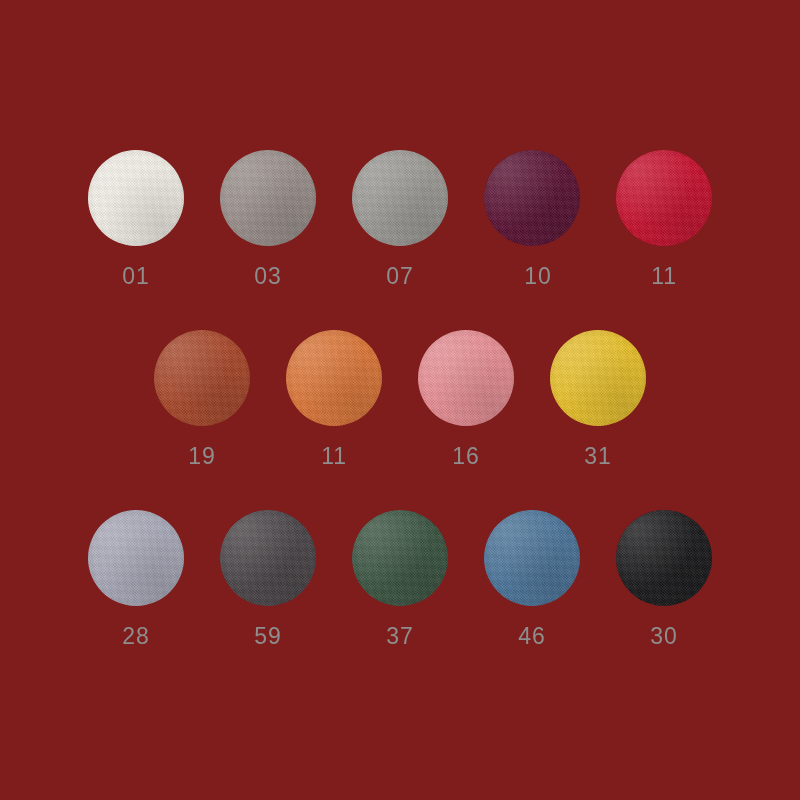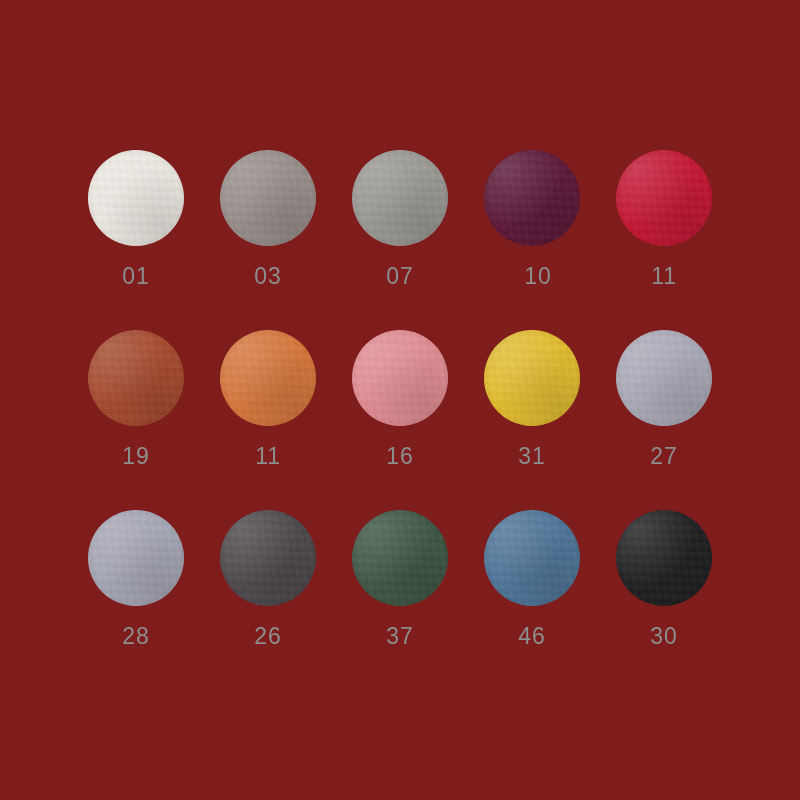--- a/index.html
+++ b/index.html
@@ -147,42 +147,35 @@
         </div>
         <div class="swatch-label" style="color: rgb(142, 142, 142);">16</div>
       </div>
       <div class="swatch-cell">
         <div class="swatch-disc" style="background-color: rgb(232, 192, 42);">
           <div class="grain"></div>
           <div class="rim"></div>
         </div>
         <div class="swatch-label" style="color: rgb(142, 142, 142);">31</div>
       </div>
-      <div class="swatch-cell">
-        <div class="swatch-disc" style="background-color: rgb(172, 173, 187);">
-          <div class="grain"></div>
-          <div class="rim"></div>
-        </div>
-        <div class="swatch-label" style="color: rgb(142, 142, 142);">27</div>
-      </div>
     </div>
     <div class="swatch-row">
       <div class="swatch-cell">
         <div class="swatch-disc" style="background-color: rgb(168, 169, 184);">
           <div class="grain"></div>
           <div class="rim"></div>
         </div>
         <div class="swatch-label" style="color: rgb(142, 142, 142);">28</div>
       </div>
       <div class="swatch-cell">
         <div class="swatch-disc" style="background-color: rgb(74, 69, 72);">
           <div class="grain"></div>
           <div class="rim"></div>
         </div>
-        <div class="swatch-label" style="color: rgb(142, 142, 142);">26</div>
+        <div class="swatch-label" style="color: rgb(142, 142, 142);">59</div>
       </div>
       <div class="swatch-cell">
         <div class="swatch-disc" style="background-color: rgb(58, 84, 65);">
           <div class="grain"></div>
           <div class="rim"></div>
         </div>
         <div class="swatch-label" style="color: rgb(142, 142, 142);">37</div>
       </div>
       <div class="swatch-cell">
         <div class="swatch-disc" style="background-color: rgb(74, 116, 153);">

